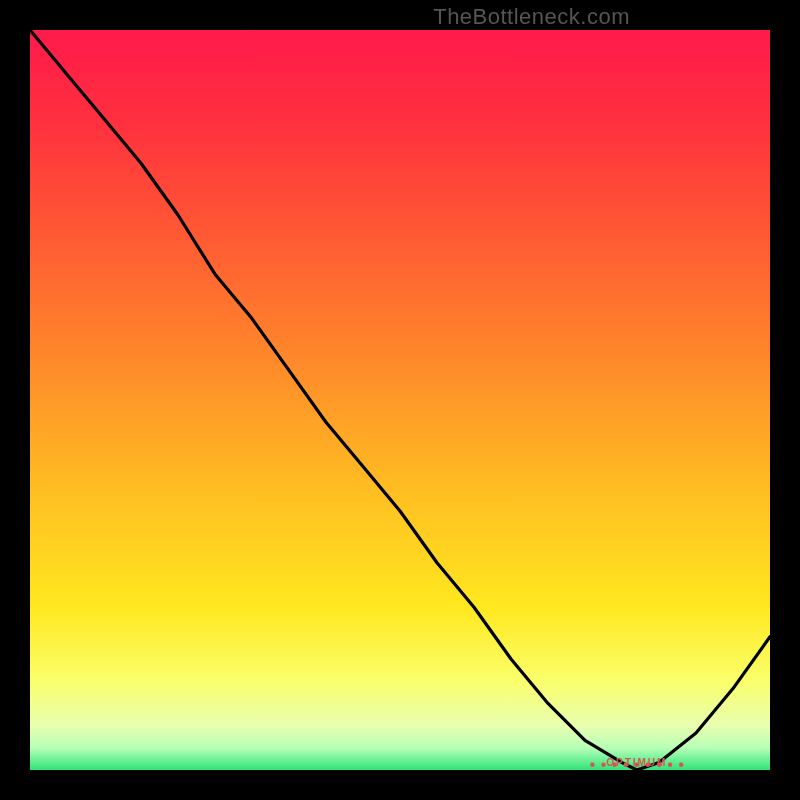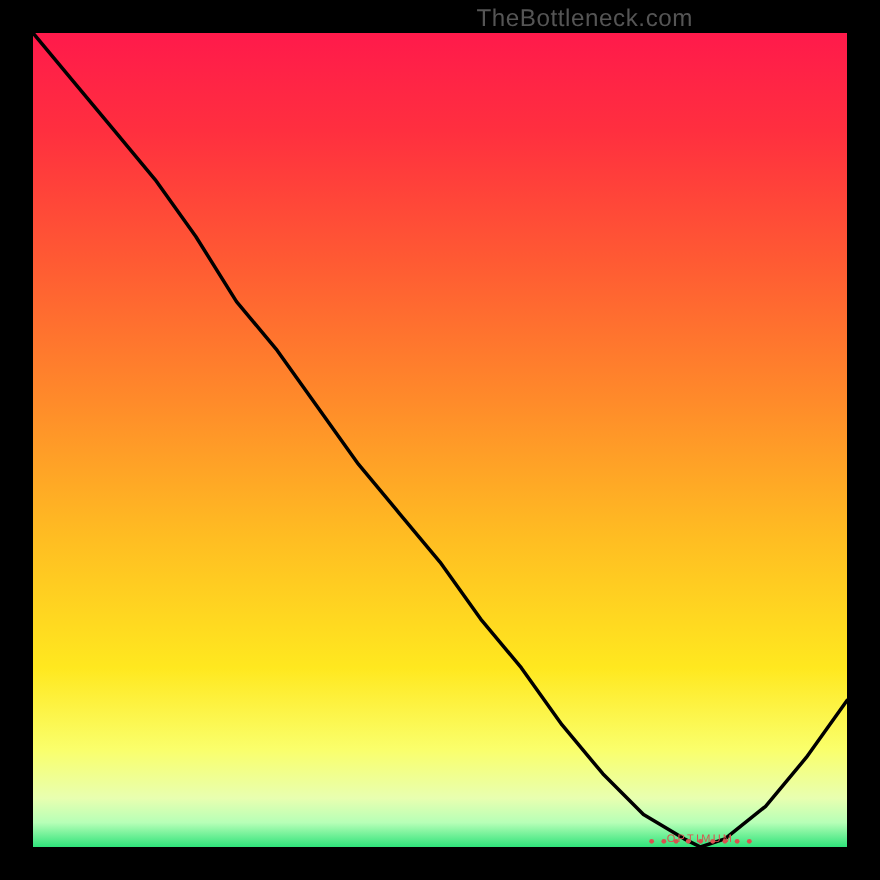--- a/index.html
+++ b/index.html
@@ -31,21 +31,21 @@
     position: absolute;
     left: 30px;
     top: 30px;
     width: 740px;
     height: 740px;
   }
   .marker-label {
     position: absolute;
     color: #d9534f;
     font-size: 10px;
-    font-weight: 400;
+    font-weight: 700;
     letter-spacing: 2px;
     text-align: center;
     user-select: none;
   }
 </style>
 </head>
 <body>
 
 <div class="frame">
   <div class="watermark">TheBottleneck.com</div>

